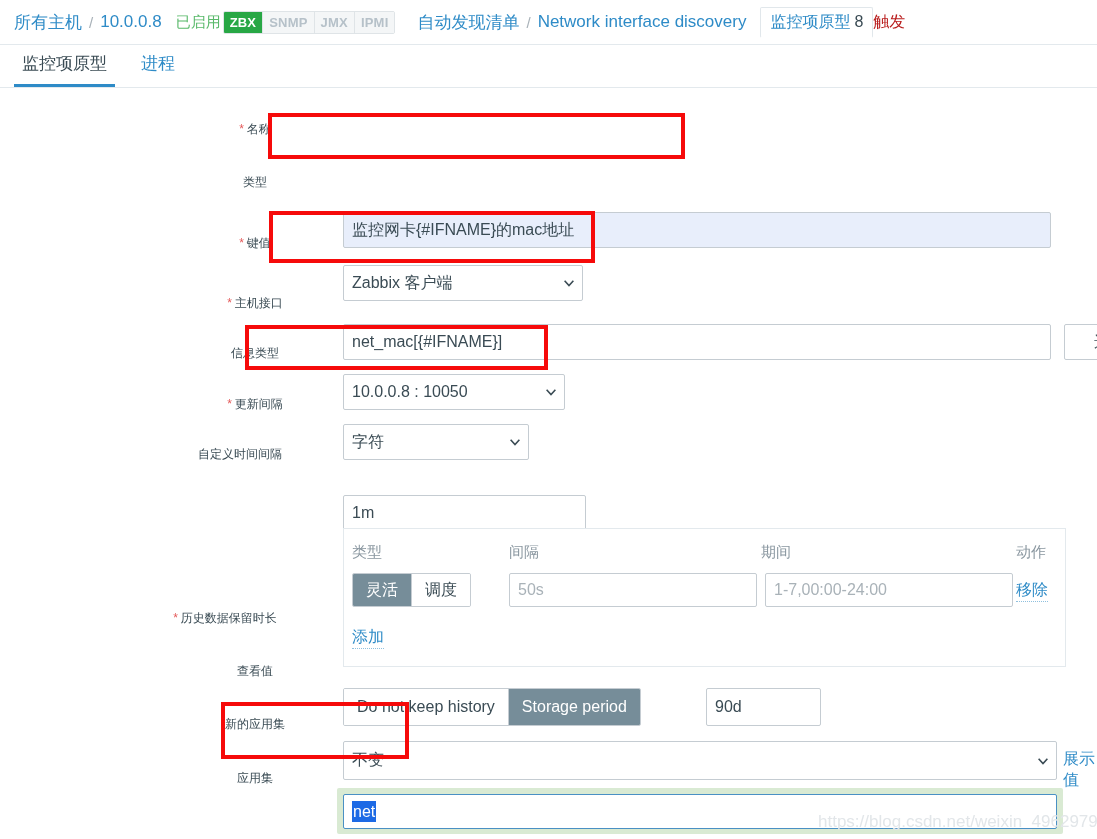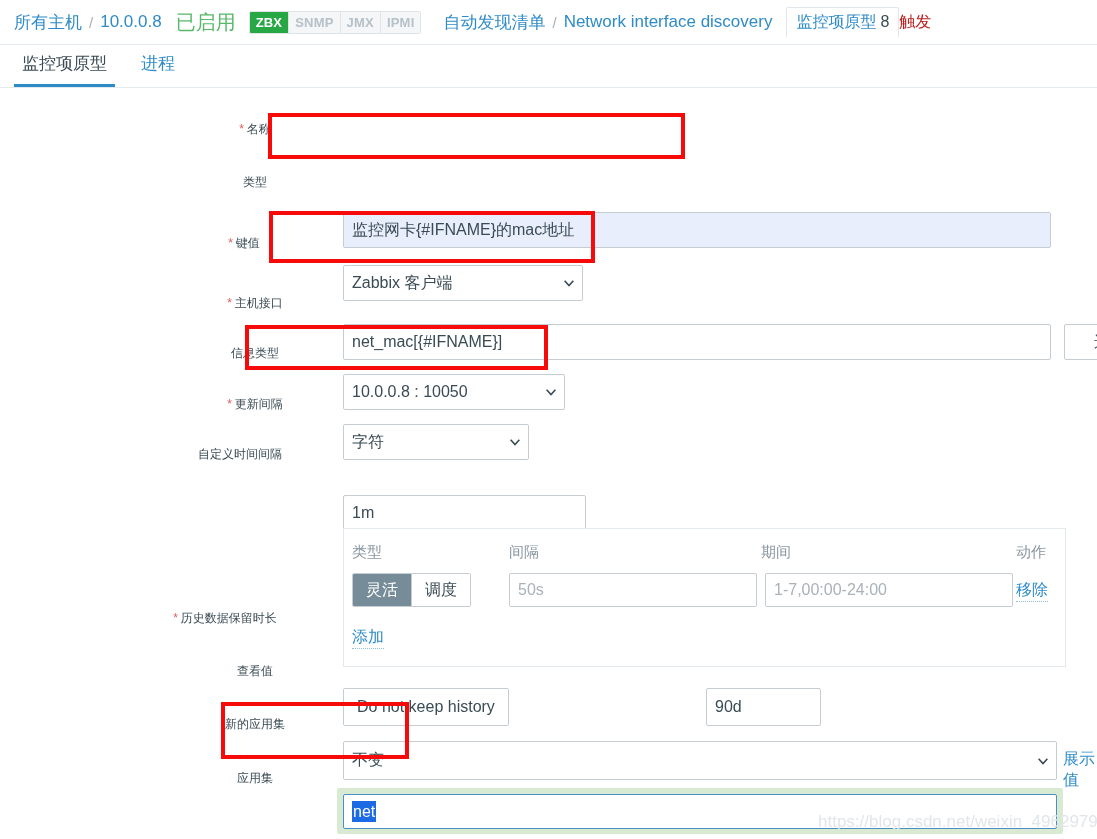--- a/index.html
+++ b/index.html
@@ -33,26 +33,26 @@
     text-decoration: none;
     cursor: pointer;
   }
   .crumb-sep {
     color: #a8b1b8;
     font-size: 15px;
     margin: 0 7px;
   }
   .crumb-status {
     color: #59b96a;
-    font-size: 20px;
+    font-size: 15px;
     margin-left: 14px;
   }
   .proto-group {
     display: inline-flex;
-    margin-left: 13px;
+    margin-left: 2px;
     border: 1px solid #dfe4e7;
     border-radius: 2px;
     overflow: hidden;
     height: 23px;
   }
   .proto {
     font-size: 13px;
     font-weight: bold;
     color: #b6c1c9;
     background: #f4f6f7;
@@ -243,21 +243,21 @@
     <input class="txt field-autofill" style="position: absolute; left: 343px; top: 124px; width: 708px; height: 36px;" value="监控网卡{#IFNAME}的mac地址">
 
     <div class="field-label" style="left:180px; top:86px; width:150px;"><span>类型</span></div>
     <div class="selbox" style="position:absolute; left:343px; top:177px; width:240px; height:36px;">
       <span>Zabbix 客户端</span>
       <svg class="caret" viewBox="0 0 16 16">
           <path d="M3 5.5 L8 11 L13 5.5" fill="none" stroke="#3a4b54" stroke-width="1.8"></path>
         </svg>
     </div>
 
-    <div class="field-label" style="left:169px; top:147px; width:150px;"><span class="req">*</span><span>键值</span></div>
+    <div class="field-label" style="left:180px; top:147px; width:150px;"><span class="req">*</span><span>键值</span></div>
     <input class="txt" style="position: absolute; left: 343px; top: 236px; width: 708px; height: 36px;" value="net_mac[{#IFNAME}]">
     <div class="selbox" style="position:absolute; left:1064px; top:236px; width:90px; height:36px; justify-content:center;">
       <span>选择</span>
     </div>
 
     <div class="field-label" style="left:180px; top:207px; width:150px;"><span class="req">*</span><span>主机接口</span></div>
     <div class="selbox" style="position:absolute; left:343px; top:286px; width:222px; height:36px;">
       <span>10.0.0.8 : 10050</span>
       <svg class="caret" viewBox="0 0 16 16">
           <path d="M3 5.5 L8 11 L13 5.5" fill="none" stroke="#3a4b54" stroke-width="1.8"></path>
@@ -288,20 +288,21 @@
       <span>调度</span>
     </div>
     <input class="txt" style="position: absolute; left: 509px; top: 485px; width: 248px; height: 34px;" placeholder="50s">
     <input class="txt" style="position: absolute; left: 765px; top: 485px; width: 248px; height: 34px;" placeholder="1-7,00:00-24:00">
     <a class="lnk" style="position:absolute; left:1016px; top:492px;">移除</a>
     <a class="lnk" style="position:absolute; left:352px; top:539px;">添加</a>
 
     <div class="field-label" style="left:120px; top:522px; width:210px;"><span class="req">*</span><span>历史数据保留时长</span></div>
     <div class="seg" style="position:absolute; left:343px; top:600px; height:38px;">
       <span>Do not keep history</span>
+      <span class="sel">Storage period</span>
     </div>
     <input class="txt" style="position: absolute; left: 706px; top: 600px; width: 115px; height: 38px;" value="90d">
 
     <div class="field-label" style="left:180px; top:575px; width:150px;"><span>查看值</span></div>
     <div class="selbox" style="position:absolute; left:343px; top:653px; width:714px; height:39px;">
       <span>不变</span>
       <svg class="caret" viewBox="0 0 16 16">
           <path d="M3 5.5 L8 11 L13 5.5" fill="none" stroke="#3a4b54" stroke-width="1.8"></path>
         </svg>
     </div>

